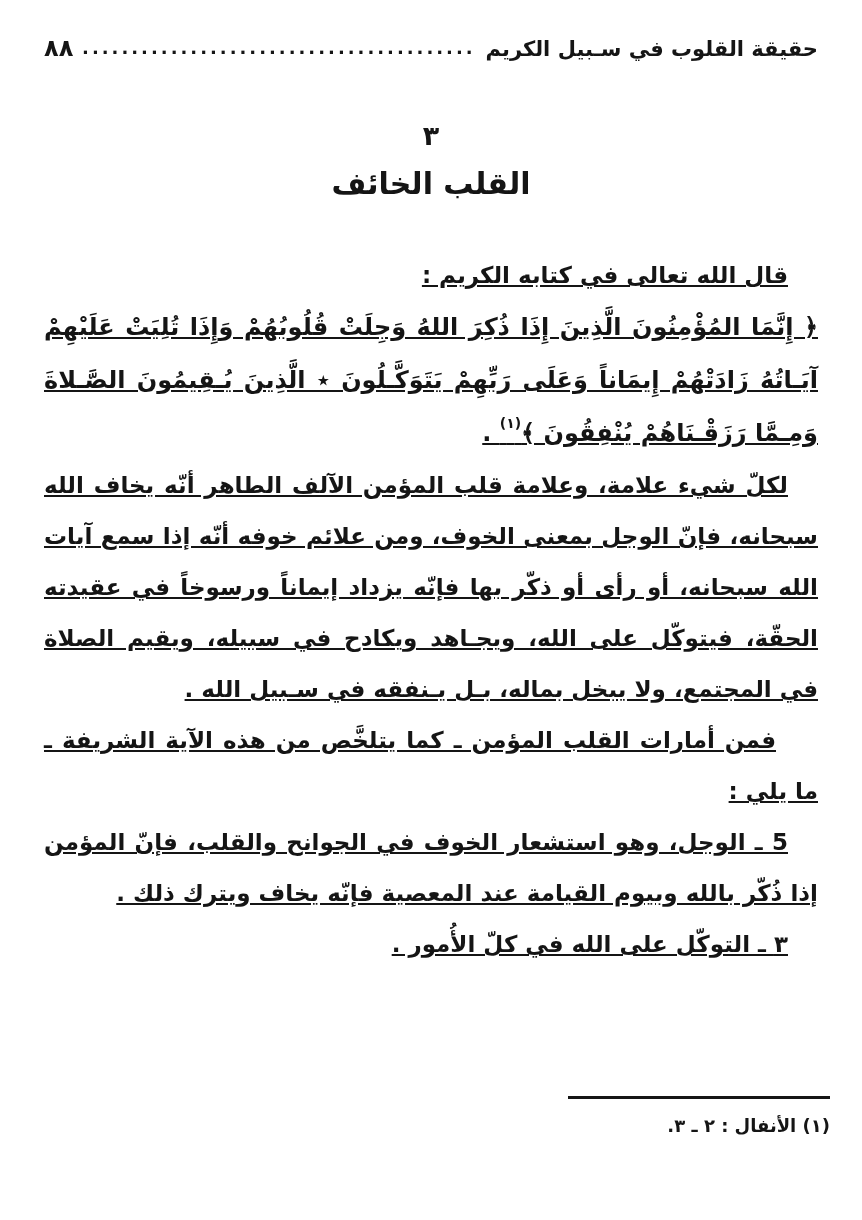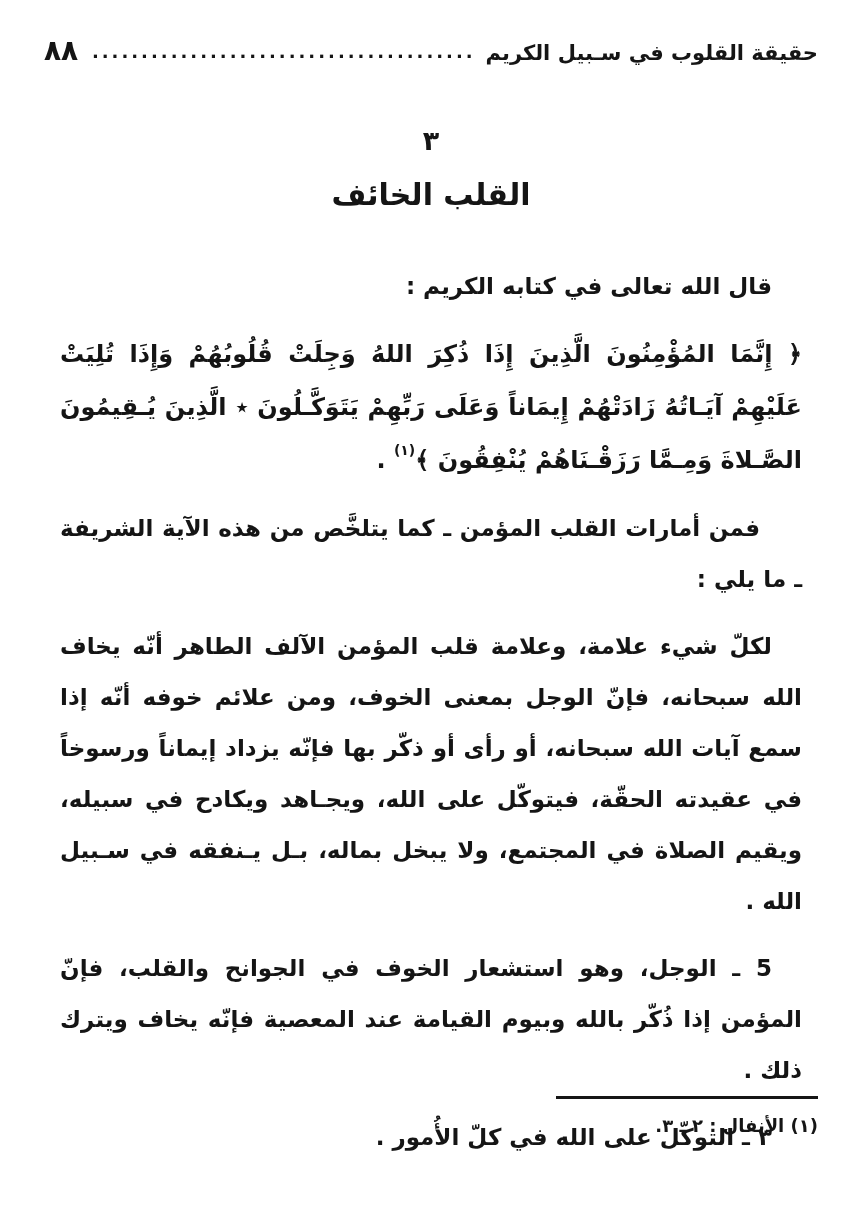--- a/index.html
+++ b/index.html
@@ -33,62 +33,63 @@
     flex: 1 1 auto;
     overflow: hidden;
     margin: 0 10px;
     letter-spacing: 3px;
     font-size: 18px;
     position: relative;
     top: -2px;
   }
   .header .pagenum {
     flex: 0 0 auto;
-    font-size: 28px;
+    font-size: 24px;
   }
   
   .chapter-number {
     margin-top: 58px;
     text-align: center;
     font-size: 27px;
     font-weight: bold;
     line-height: 1.2;
   }
   .chapter-title {
-    margin: 20px 0 0 0;
+    margin: 14px 0 0 0;
     text-align: center;
     font-size: 30px;
     font-weight: bold;
     line-height: 1.2;
   }
   
   .body-text { margin-top: 48px; }
   p.line {
-    margin: 16px;
+    margin: 0;
     font-size: 23px;
     font-weight: bold;
     line-height: 51px;
     text-align: justify;
     text-justify: inter-word;
+    text-decoration: underline;
   }
   p.indent  { text-indent: 30px; }
   p.indent2 { text-indent: 42px; }
   p.verse   { font-size: 24px; line-height: 53px; }
   sup.fn-mark {
     font-size: 14px;
     font-weight: bold;
     line-height: 0;
     position: relative;
     top: -4px;
   }
   
   .footnote {
     position: absolute;
     top: 1096px;
-    right: 44px;
+    right: 32px;
     left: 44px;
   }
   .fn-rule {
     width: 262px;
     height: 3px;
     background: #151515;
   }
   .fn-text {
     margin: 16px 0 0 0;
     font-size: 18px;
@@ -108,23 +109,23 @@
   </div>
 
   <div class="chapter-number">٣</div>
   <h1 class="chapter-title">القلب الخائف</h1>
 
   <div class="body-text">
     <p class="line indent">قال الله تعالى في كتابه الكريم :</p>
 
     <p class="line verse"><span>﴿ إِنَّمَا المُؤْمِنُونَ الَّذِينَ إِذَا ذُكِرَ اللهُ وَجِلَتْ قُلُوبُهُمْ وَإِذَا تُلِيَتْ عَلَيْهِمْ آيَـاتُهُ زَادَتْهُمْ إِيمَاناً وَعَلَى رَبِّهِمْ يَتَوَكَّـلُونَ ٭ الَّذِينَ يُـقِيمُونَ الصَّـلاةَ وَمِـمَّا رَزَقْـنَاهُمْ يُنْفِقُونَ ﴾</span><sup class="fn-mark">(١)</sup><span> .</span></p>
 
+    <p class="line indent">لكلّ شيء علامة، وعلامة قلب المؤمن الآلف الطاهر أنّه يخاف الله سبحانه، فإنّ الوجل بمعنى الخوف، ومن علائم خوفه أنّه إذا سمع آيات الله سبحانه، أو رأى أو ذكّر بها فإنّه يزداد إيماناً ورسوخاً في عقيدته الحقّة، فيتوكّل على الله، ويجـاهد ويكادح في سبيله، ويقيم الصلاة في المجتمع، ولا يبخل بماله، بـل يـنفقه في سـبيل الله .</p>
+
     <p class="line indent2">فمن أمارات القلب المؤمن ـ كما يتلخَّص من هذه الآية الشريفة ـ ما يلي :</p>
-
-    <p class="line indent">لكلّ شيء علامة، وعلامة قلب المؤمن الآلف الطاهر أنّه يخاف الله سبحانه، فإنّ الوجل بمعنى الخوف، ومن علائم خوفه أنّه إذا سمع آيات الله سبحانه، أو رأى أو ذكّر بها فإنّه يزداد إيماناً ورسوخاً في عقيدته الحقّة، فيتوكّل على الله، ويجـاهد ويكادح في سبيله، ويقيم الصلاة في المجتمع، ولا يبخل بماله، بـل يـنفقه في سـبيل الله .</p>
 
     <p class="line indent">5 ـ الوجل، وهو استشعار الخوف في الجوانح والقلب، فإنّ المؤمن إذا ذُكّر بالله وبيوم القيامة عند المعصية فإنّه يخاف ويترك ذلك .</p>
 
 
     <p class="line indent">٣ ـ التوكّل على الله في كلّ الأُمور .</p>
   </div>
 
   <div class="footnote">
     <div class="fn-rule"></div>
     <p class="fn-text">(١) الأنفال : ٢ ـ ٣.</p>

